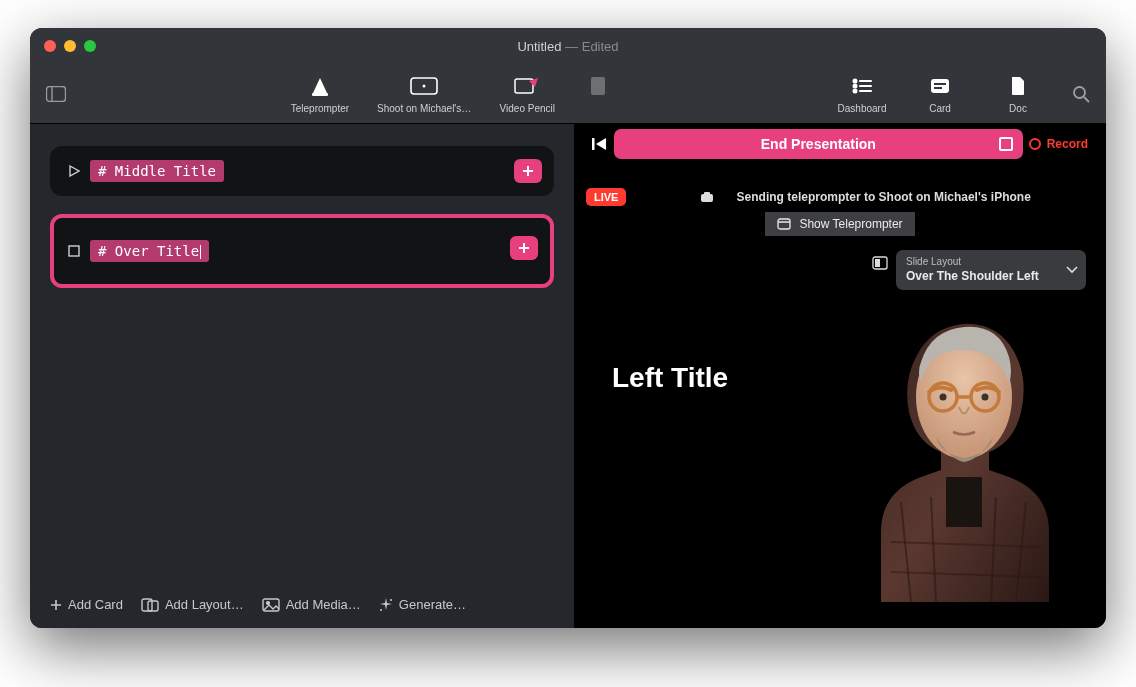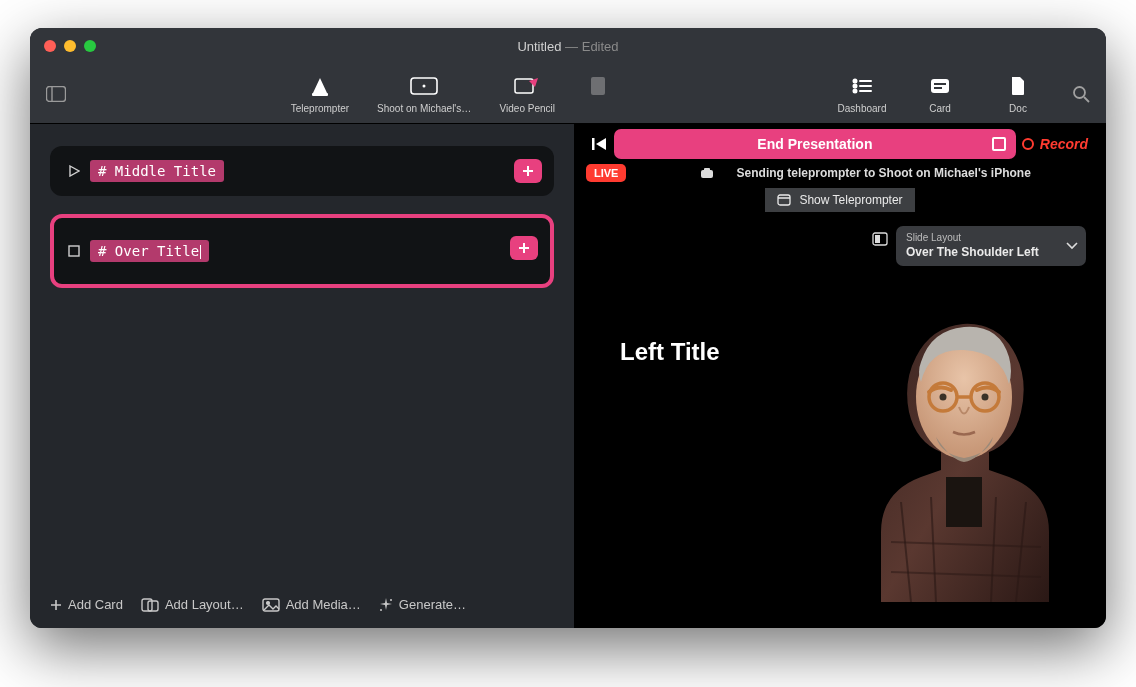--- a/index.html
+++ b/index.html
@@ -134,30 +134,29 @@
   display: flex; align-items: center; justify-content: center;
   color: #fff; font-size: 14px; font-weight: 600; cursor: pointer;
   position: relative;
 }
 .end-presentation .stop-sq {
   position: absolute; right: 10px; width: 14px; height: 14px;
   border: 2px solid #fff; border-radius: 2px;
 }
 .record-btn {
   display: flex; align-items: center; gap: 6px;
-  color: #ff3b30; font-size: 14px; font-weight: 600; cursor: pointer;
+  color: #ff3b30; font-size: 12px; font-weight: 600; cursor: pointer;
   padding: 0 6px;
-  font-style: italic;
 }
 .record-btn .rec-dot {
   width: 12px; height: 12px; border: 2px solid #ff3b30; border-radius: 50%;
 }
 .status-row {
   display: flex; align-items: center; gap: 10px; padding: 0 12px 6px 12px;
-  font-size: 12px; color: #dcdcdc;
+  font-size: 12px; color: #dcdcdc; margin-top: 24px;
 }
 .live-badge {
   background: #ff3b30; color: #fff; font-size: 11px; font-weight: 700;
   padding: 3px 8px; border-radius: 5px;
 }
 .status-text { flex:1; text-align:center; display:flex; align-items:center; justify-content:center; gap:23px;font-weight:bold; }
 .show-tele-row { display:flex; justify-content:center; padding-bottom: 6px; }
 .show-tele {
   background: #3d3f42; color: #eaeaea; font-size: 12px;
   padding: 5px 12px; border-radius: 0; display:flex; align-items:center; gap:8px; cursor:pointer;
@@ -174,22 +173,22 @@
   min-width: 190px;
 }
 .slide-layout-chip .lbl { color: #bdbdbd; font-size: 10px; }
 .slide-layout-chip .val { font-weight: 700; font-size: 12px; }
 .slide-layout-chip .chev {
   position: absolute; right: 8px; top: 50%; transform: translateY(-50%);
   color: #dcdcdc;
 }
 .slide-layout-chip .lic { position:absolute; left:-24px; top:6px; color:#dcdcdc; }
 .slide-title {
-  position: absolute; left: 34px; top: 120px;
-  color: #fff; font-size: 24px; font-weight: 800;
+  position: absolute; left: 26px; top: 120px;
+  color: #fff; font-size: 28px; font-weight: 800;
 }
 .presenter {
   position: absolute; right: 18px; bottom: 14px;
   width: 225px; height: 300px;
 }
 svg { display: block; }
 </style>
 </head>
 <body>
 

